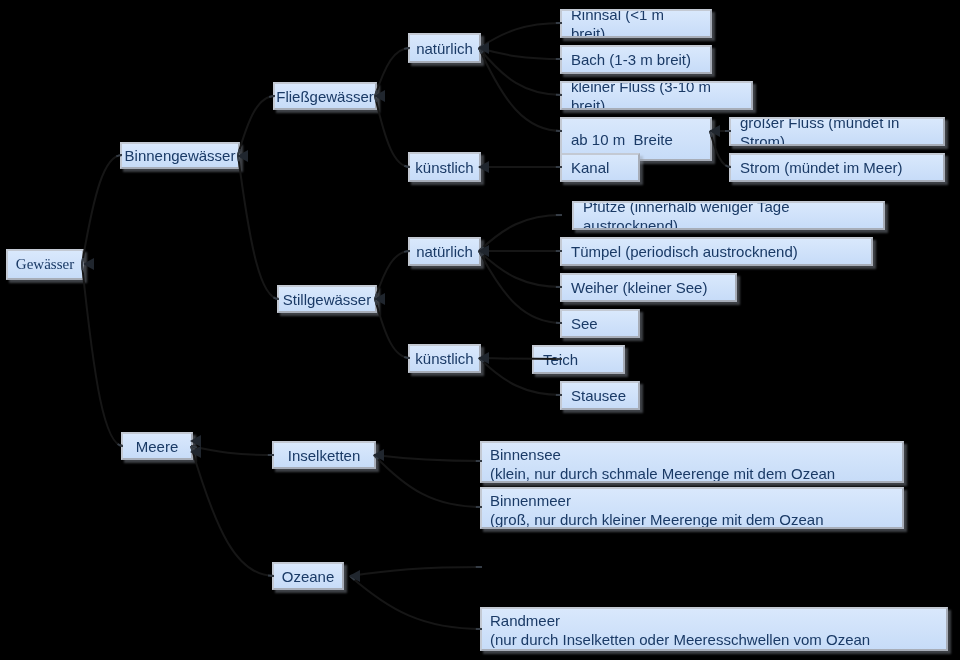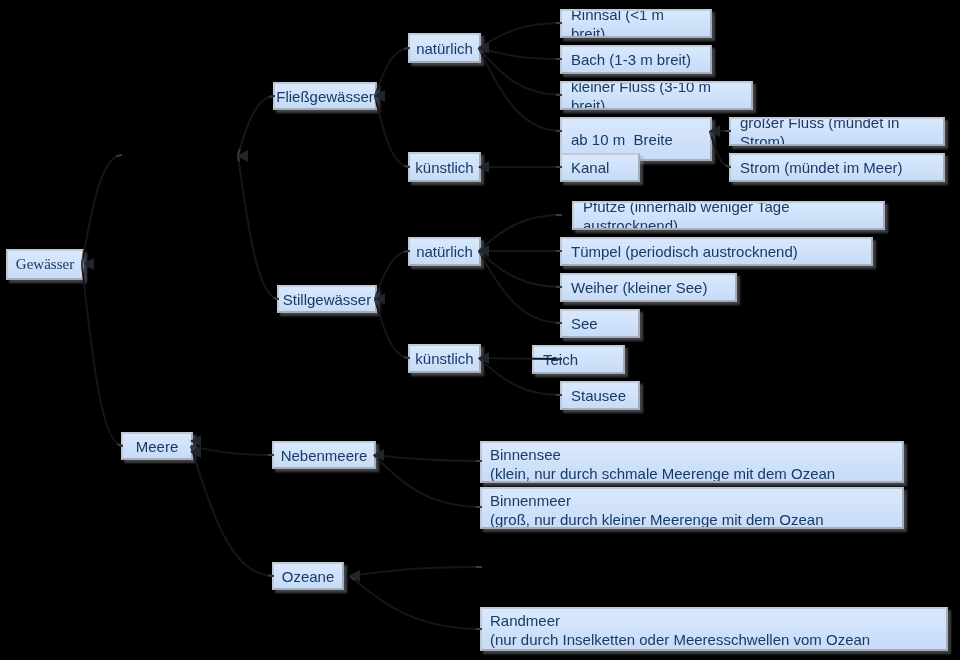--- a/index.html
+++ b/index.html
@@ -45,24 +45,25 @@
   #n-binnenmeer{left:480px;top:487px;width:424px;height:42px;}
   #n-mittelmeer{left:480px;top:537px;width:330px;height:62px;}
   #n-randmeer{left:480px;top:607px;width:468px;height:44px;}
 </style>
 </head>
 <body>
 
 <div class="canvas">
 
   <div class="node center" id="n-gewaesser">Gewässer</div>
+  <div class="node center" id="n-binnengewaesser">Binnengewässer</div>
   <div class="node center" id="n-meere">Meere</div>
   <div class="node center" id="n-fliessgewaesser">Fließgewässer</div>
   <div class="node center" id="n-stillgewaesser">Stillgewässer</div>
-  <div class="node center" id="n-nebenmeere">Nebenmeere</div>
+  <div class="node center" id="n-nebenmeere">Inselketten</div>
   <div class="node center" id="n-ozeane">Ozeane</div>
   <div class="node center" id="n-natuerlich1">natürlich</div>
   <div class="node center" id="n-kuenstlich1">künstlich</div>
   <div class="node center" id="n-natuerlich2">natürlich</div>
   <div class="node center" id="n-kuenstlich2">künstlich</div>
   <div class="node" id="n-rinnsal">Rinnsal (&lt;1 m breit)</div>
   <div class="node" id="n-bach">Bach (1-3 m breit)</div>
   <div class="node" id="n-kleinerfluss">kleiner Fluss (3-10 m breit)</div>
   <div class="node" id="n-ab10m">ab 10 m  Breite</div>
   <div class="node" id="n-kanal">Kanal</div>

